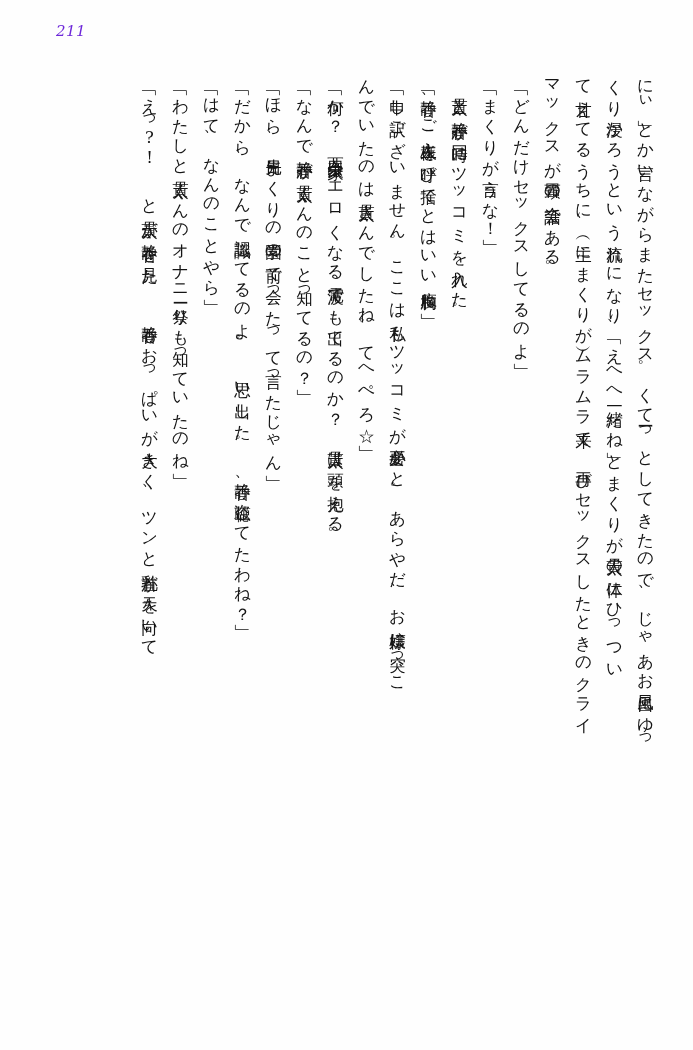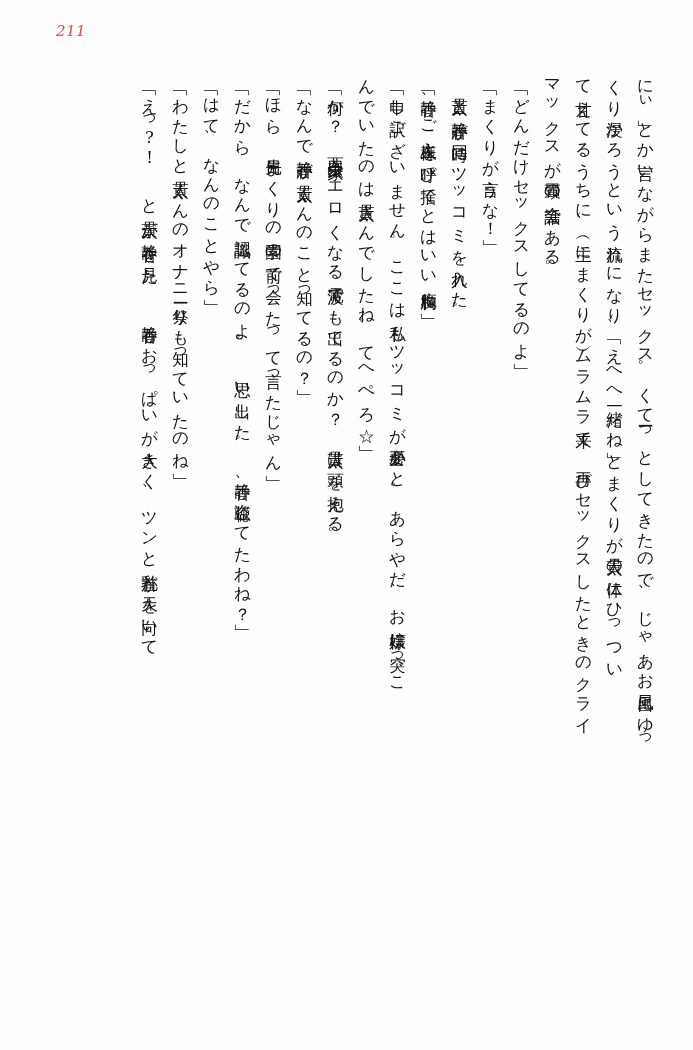--- a/index.html
+++ b/index.html
@@ -21,21 +21,21 @@
     box-sizing: border-box;
     background: #fefefe;
   }
   .page-number {
     position: absolute;
     top: 22px;
     left: 56px;
     font-size: 15px;
     font-style: italic;
     font-family: "DejaVu Serif", "Liberation Serif", serif;
-    color: #ef4444;
+    color: #6d28d9;
     letter-spacing: 0.5px;
   }
   .text-block {
     position: absolute;
     top: 68px;
     right: 40px;
     left: 40px;
     bottom: 26px;
     display: flex;
     flex-direction: row-reverse;

